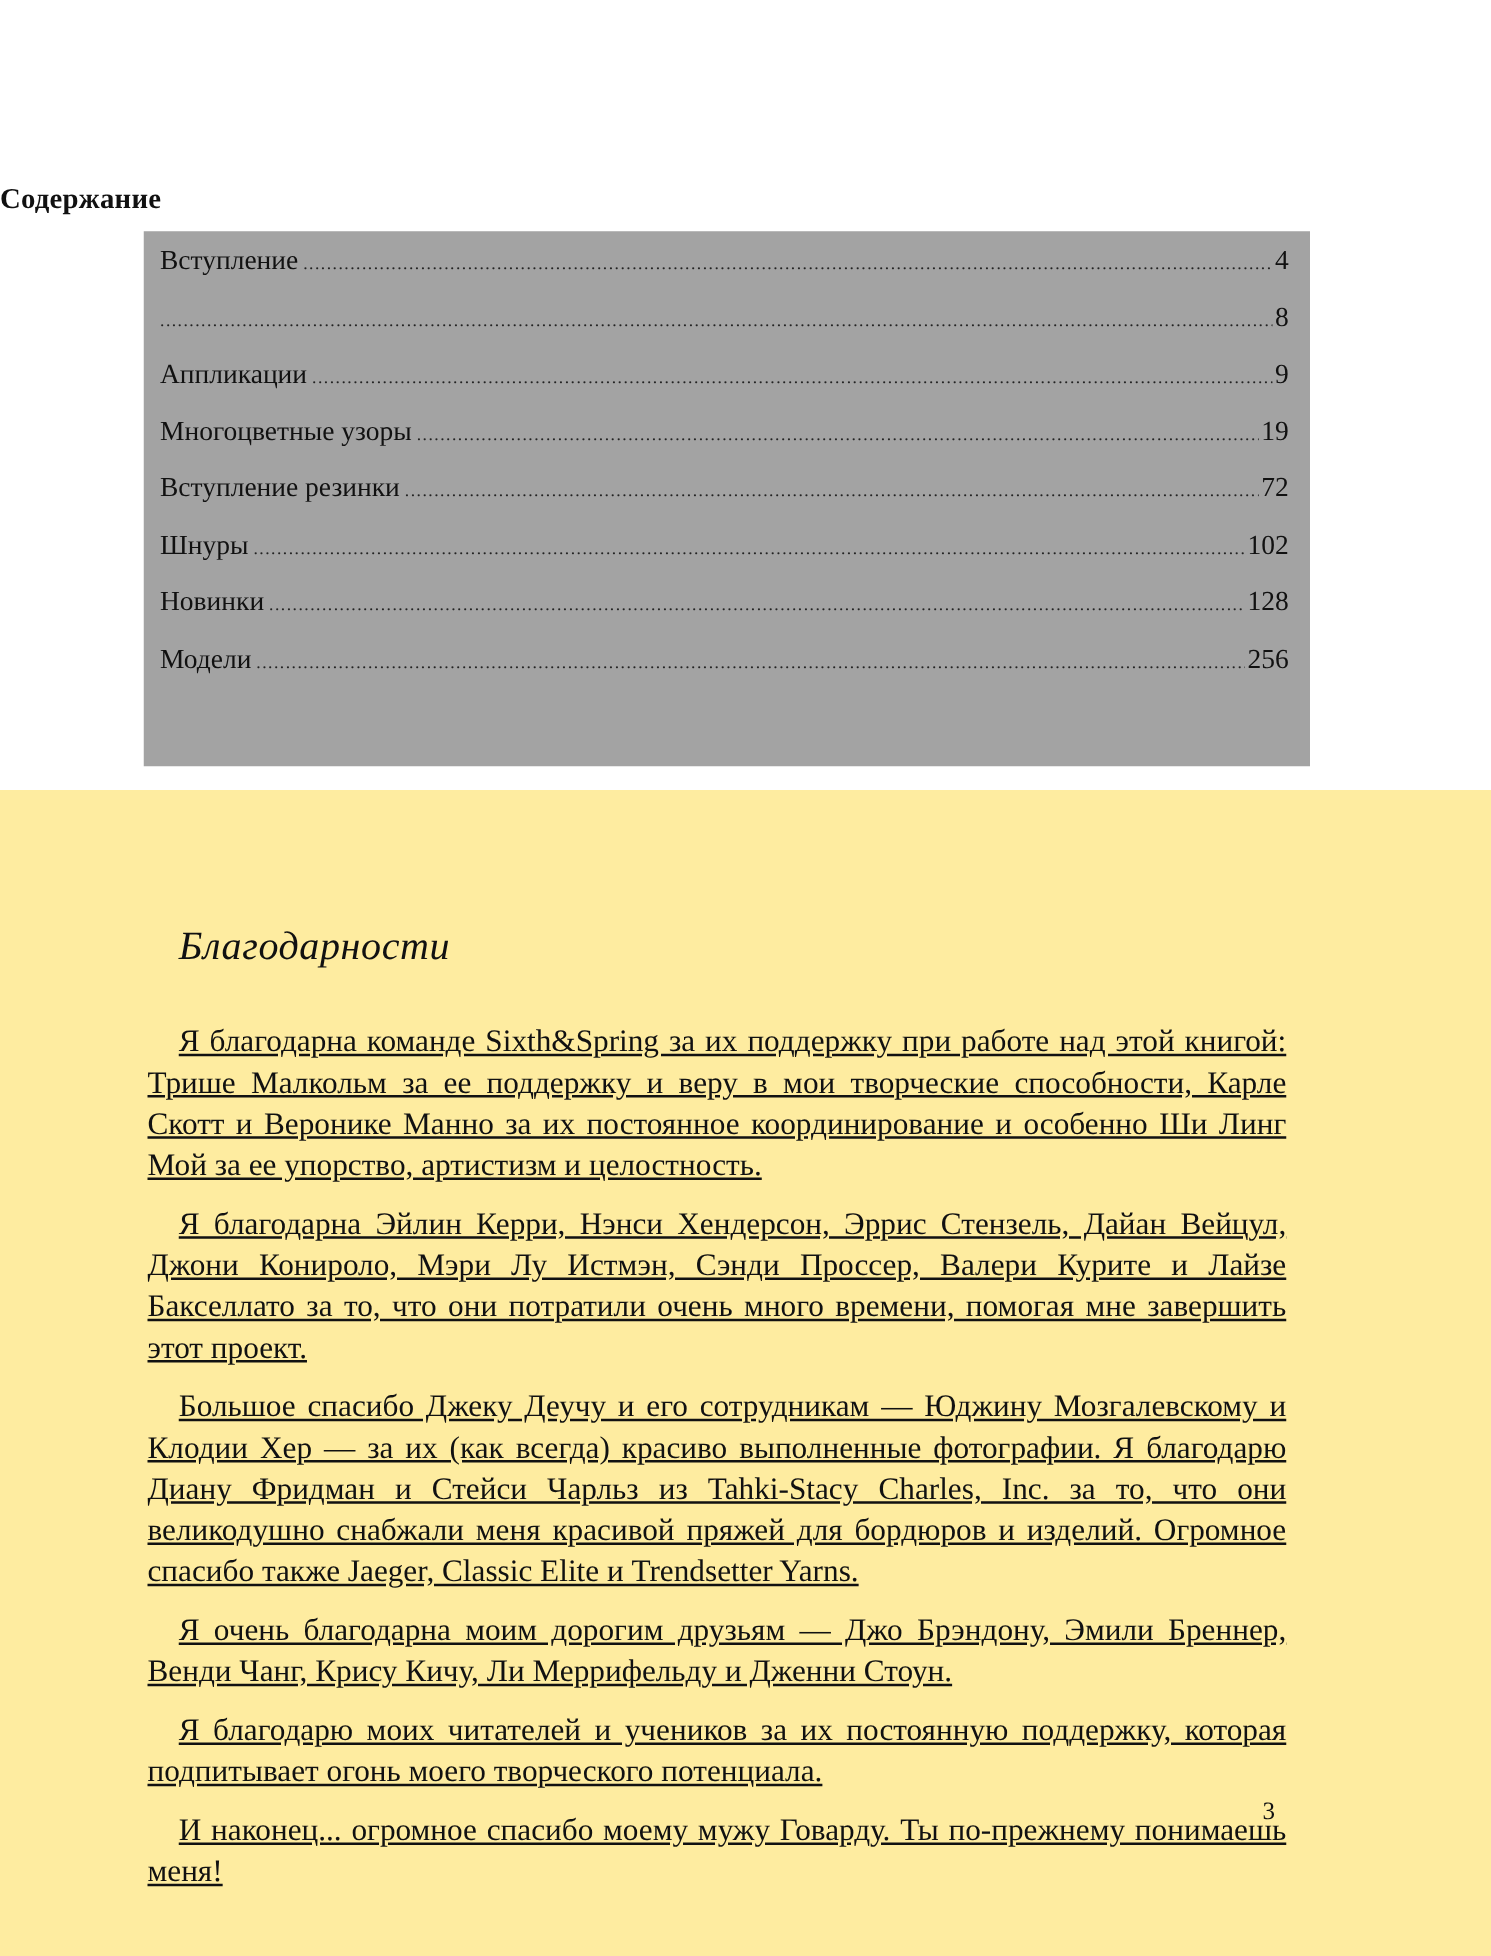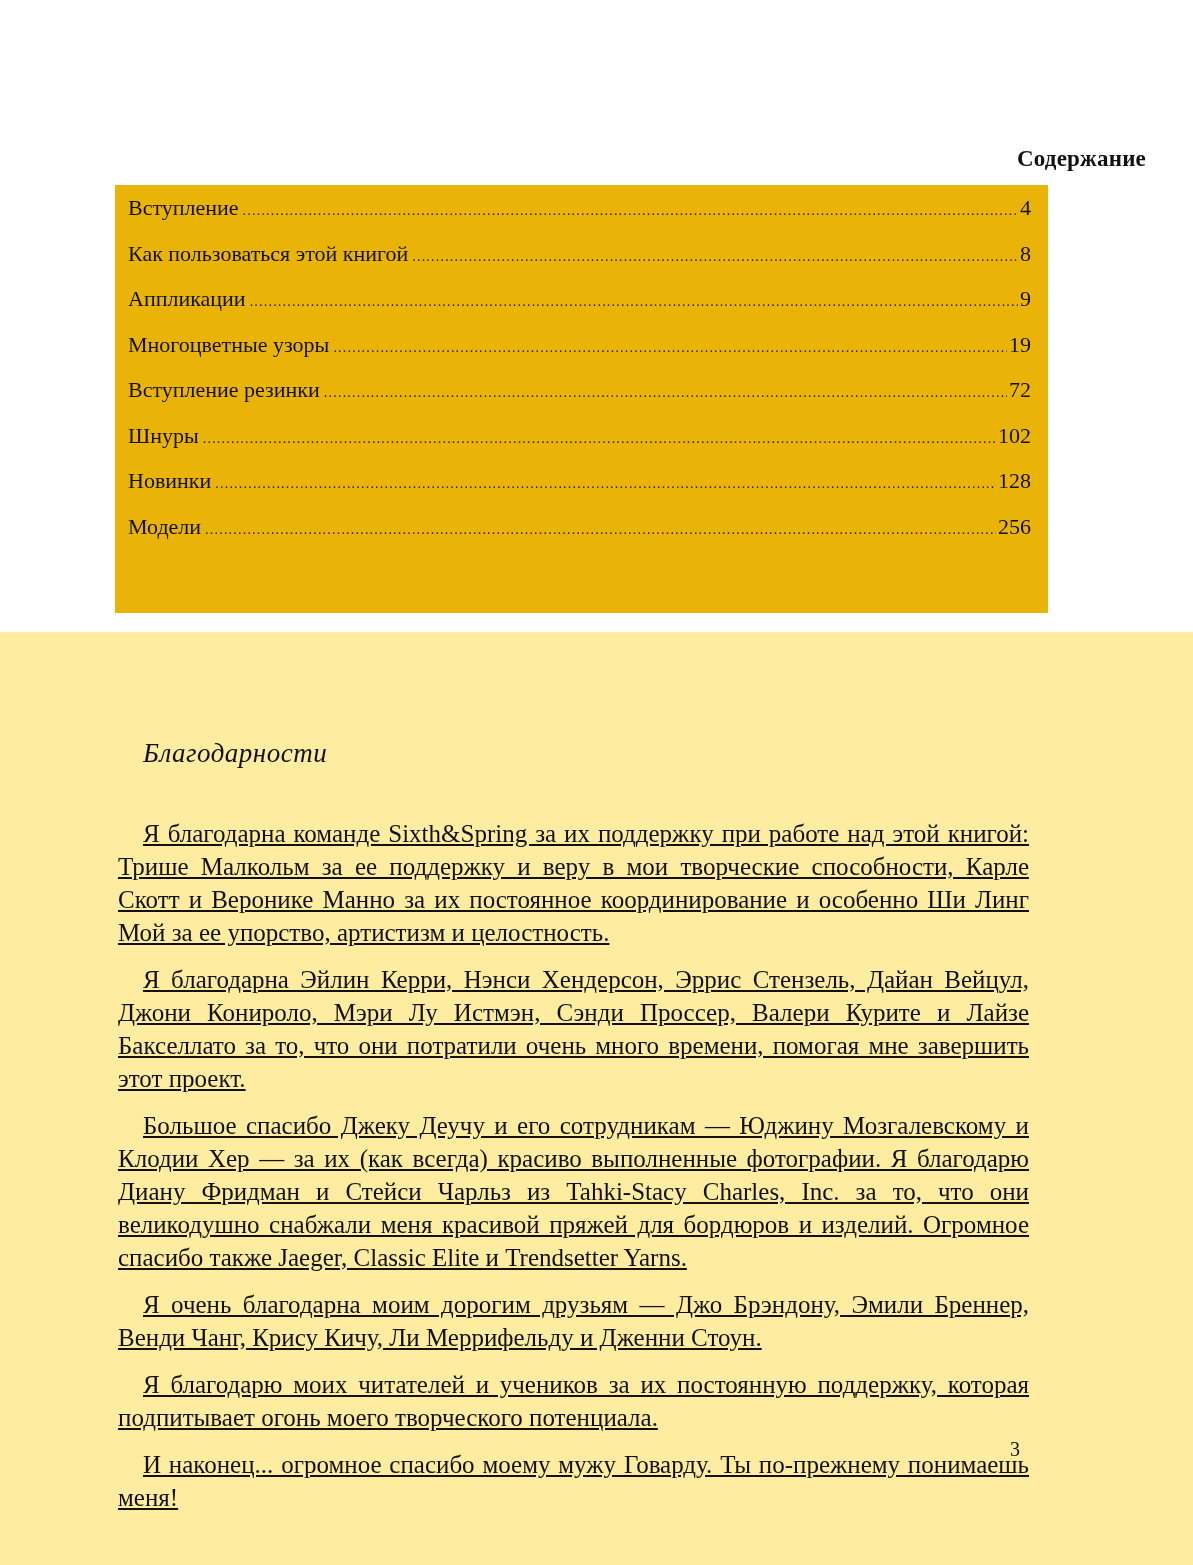--- a/index.html
+++ b/index.html
@@ -13,32 +13,32 @@
       background: #ffffff;
       font-family: "Liberation Serif", "DejaVu Serif", serif;
       color: #111111;
       overflow: hidden;
     }
     .toc-title {
       position: absolute;
       top: 146px;
       left: 0;
       width: 1146px;
-      text-align: right;
+      text-align: left;
       font-weight: bold;
       font-size: 23px;
       letter-spacing: 0.2px;
     }
     .toc-box {
       position: absolute;
       left: 115px;
       top: 185px;
       width: 933px;
       height: 428px;
-      background: #eab308;
+      background: #a3a3a3;
     }
     .toc-list {
       position: absolute;
       left: 13px;
       top: 8px;
       width: 903px;
       margin: 0;
       padding: 0;
       list-style: none;
     }
@@ -75,21 +75,21 @@
       top: 632px;
       width: 1193px;
       height: 933px;
       background: #feeca0;
     }
     .ack-title {
       position: absolute;
       left: 143px;
       top: 738px;
       font-style: italic;
-      font-size: 27px;
+      font-size: 32px;
       letter-spacing: 0.5px;
     }
     .ack-body {
       position: absolute;
       left: 118px;
       top: 817px;
       width: 911px;
     }
     .ack-para {
       margin: 0 0 14px 0;
@@ -112,21 +112,20 @@
 <div class="toc-title">Содержание</div>
 
 <div class="toc-box">
   <ul class="toc-list">
     <li class="toc-row">
       <span class="toc-label">Вступление</span>
       <span class="toc-dots"></span>
       <span class="toc-page">4</span>
     </li>
     <li class="toc-row">
-      <span class="toc-label">Как пользоваться этой книгой</span>
       <span class="toc-dots"></span>
       <span class="toc-page">8</span>
     </li>
     <li class="toc-row">
       <span class="toc-label">Аппликации</span>
       <span class="toc-dots"></span>
       <span class="toc-page">9</span>
     </li>
     <li class="toc-row">
       <span class="toc-label">Многоцветные узоры</span>

